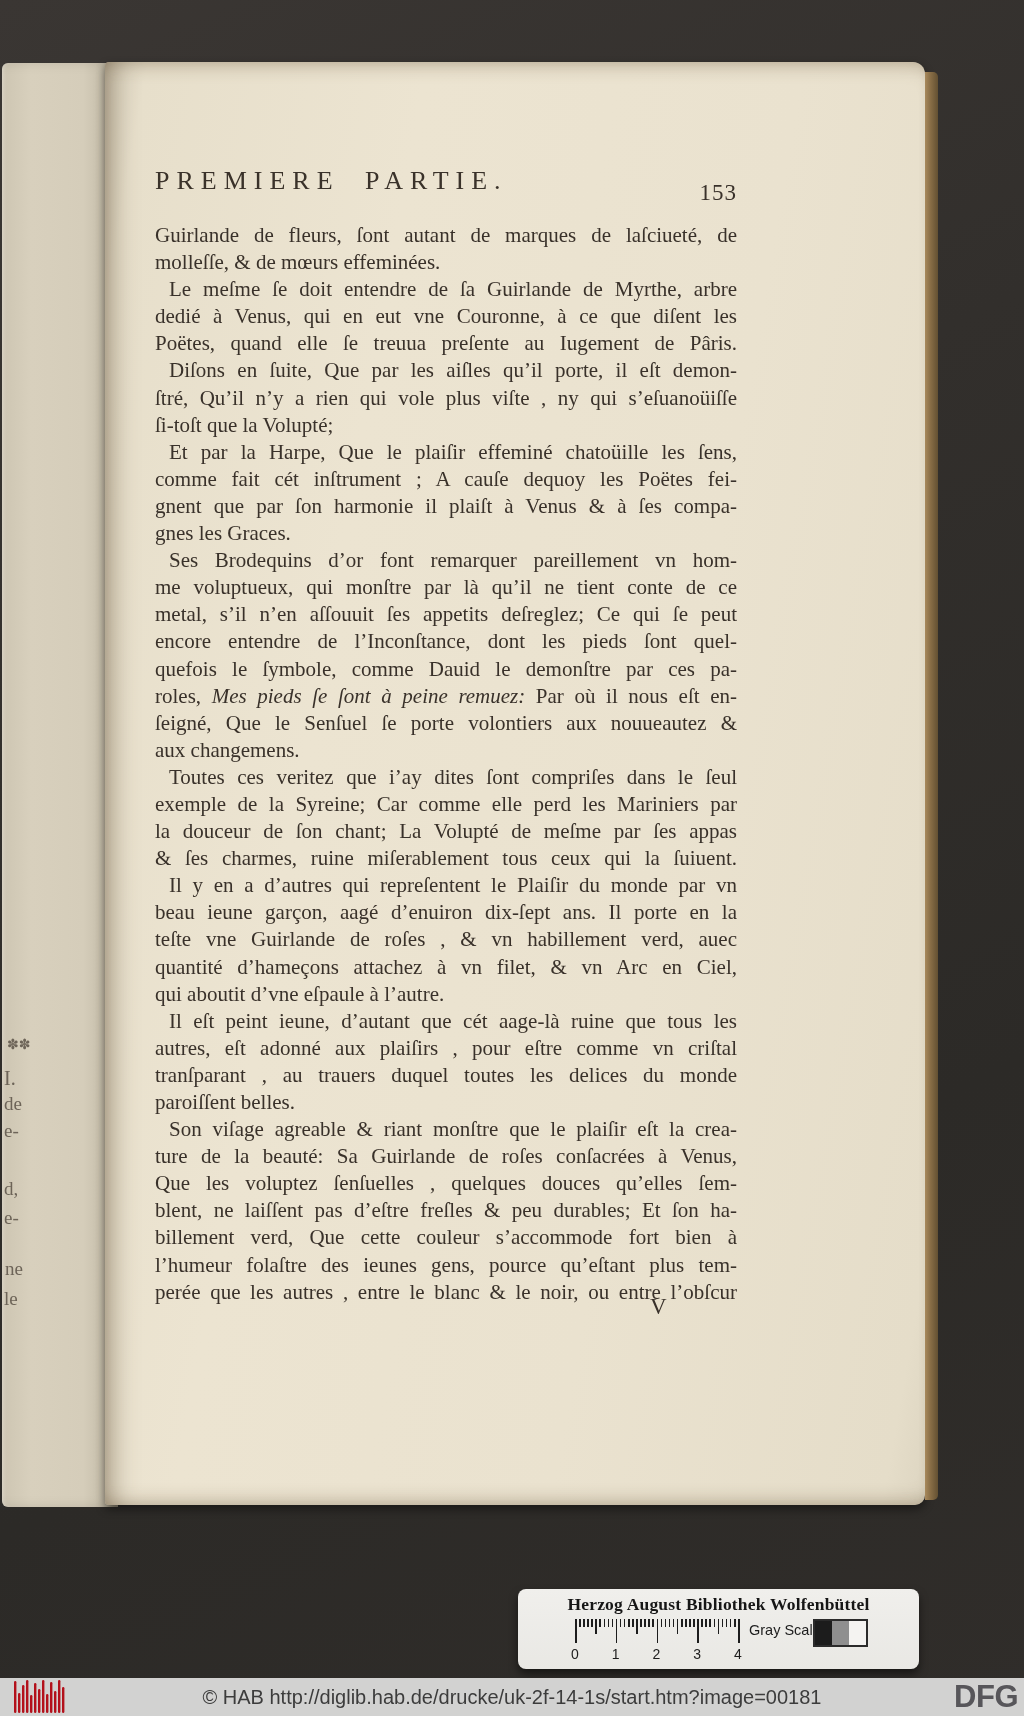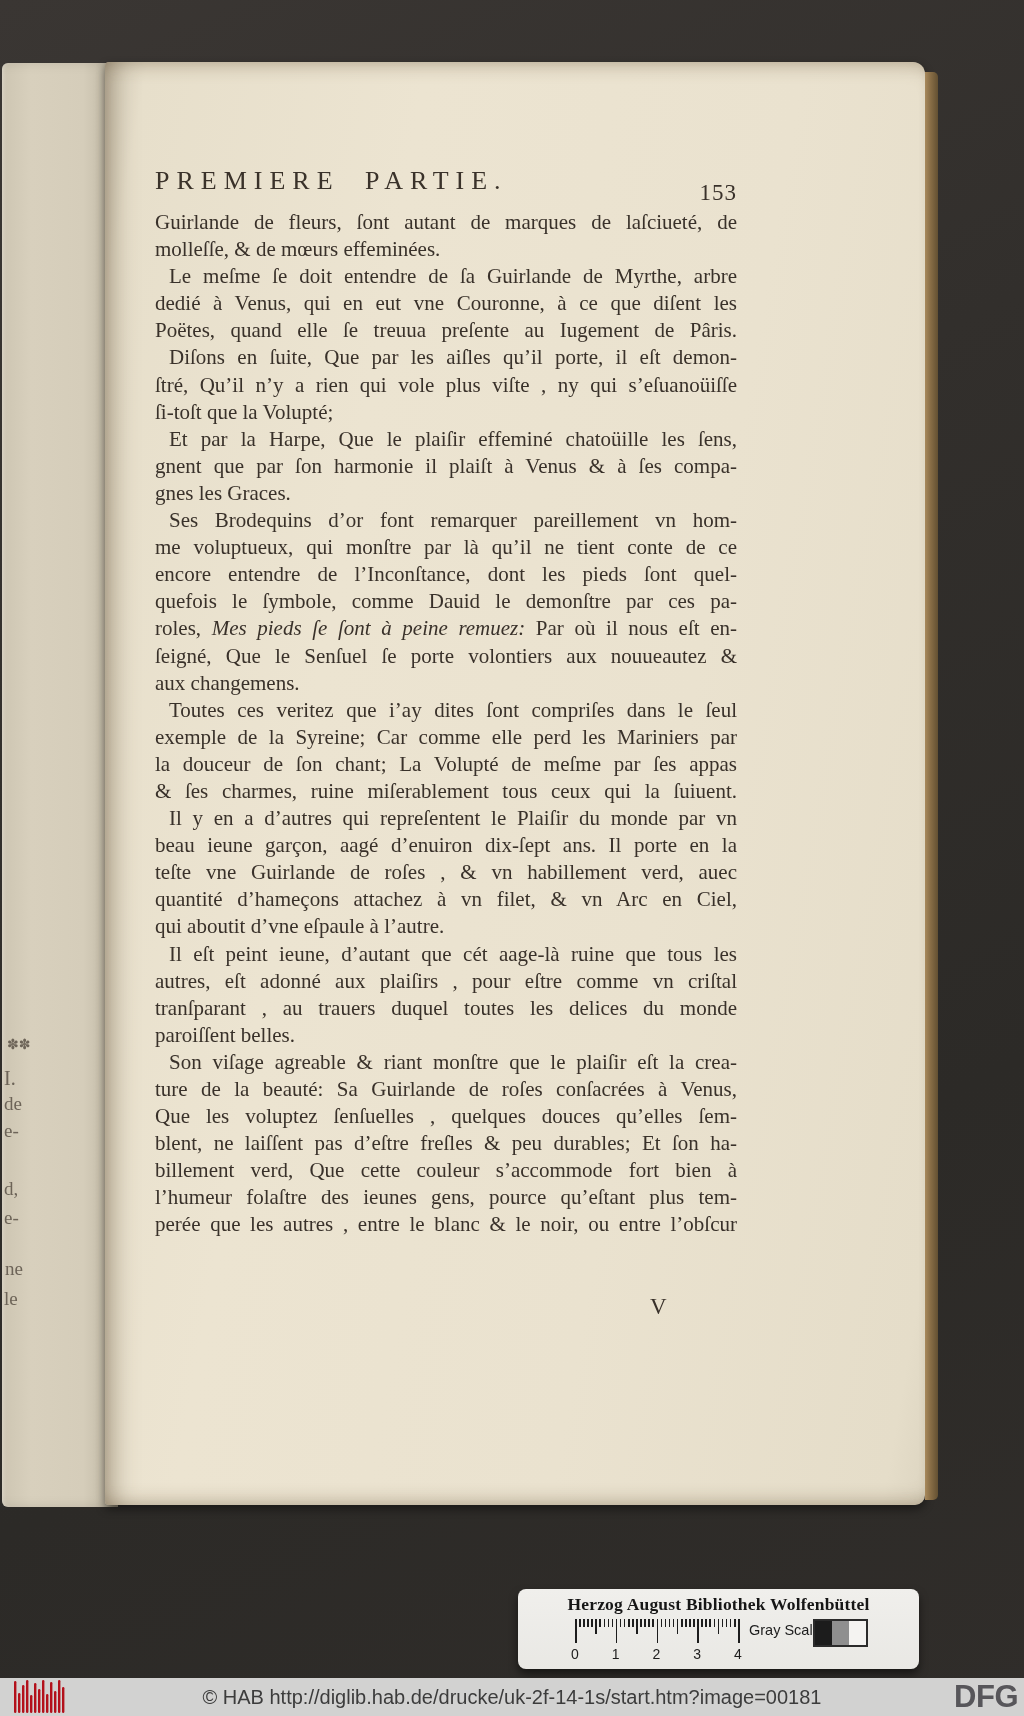--- a/index.html
+++ b/index.html
@@ -32,21 +32,21 @@
     border-radius:0 5px 5px 0;
   }
   
   .textblock{position:absolute;left:50px;top:104px;width:582px;color:#39312a;}
   .pageheader{position:relative;height:36px;}
   .ptitle{
     text-align:left;font-size:26px;letter-spacing:7px;word-spacing:12px;
     padding-right:40px;color:#3a322a;
   }
   .pagenum{position:absolute;right:0;top:14px;font-size:23px;letter-spacing:1px;text-align:center;}
-  .bodylines{margin-top:7px;font-size:21px;line-height:27.1px;}
+  .bodylines{margin-top:20px;font-size:21px;line-height:27.1px;}
   .line{white-space:nowrap;}
   .line.j{white-space:normal;text-align:justify;text-align-last:justify;text-justify:inter-word;}
   .line.i{padding-left:14px;}
   .line .it{font-style:italic;}
   .catchword{position:absolute;left:545px;top:1232px;font-size:23px;color:#39312a;}
   
   .card{
     position:absolute;left:518px;top:1589px;width:401px;height:80px;
     background:linear-gradient(180deg,#f0efec 0%,#e9e8e4 100%);
     border-radius:8px;box-shadow:0 5px 9px rgba(0,0,0,.5);
@@ -110,24 +110,26 @@
       <div class="bodylines" id="lines">
           <div class="line j">Guirlande de fleurs, ſont autant de marques de laſciueté, de</div>
           <div class="line">molleſſe, &amp; de mœurs effeminées.</div>
           <div class="line j i">Le meſme ſe doit entendre de ſa Guirlande de Myrthe, arbre</div>
           <div class="line j">dedié à Venus, qui en eut vne Couronne, à ce que diſent les</div>
           <div class="line j">Poëtes, quand elle ſe treuua preſente au Iugement de Pâris.</div>
           <div class="line j i">Diſons en ſuite, Que par les aiſles qu’il porte, il eſt demon-</div>
           <div class="line j">ſtré, Qu’il n’y a rien qui vole plus viſte , ny qui s’eſuanoüiſſe</div>
           <div class="line">ſi-toſt que la Volupté;</div>
           <div class="line j i">Et par la Harpe, Que le plaiſir effeminé chatoüille les ſens,</div>
+          <div class="line j">comme fait cét inſtrument ; A cauſe dequoy les Poëtes fei-</div>
           <div class="line j">gnent que par ſon harmonie il plaiſt à Venus &amp; à ſes compa-</div>
           <div class="line">gnes les Graces.</div>
           <div class="line j i">Ses Brodequins d’or font remarquer pareillement vn hom-</div>
           <div class="line j">me voluptueux, qui monſtre par là qu’il ne tient conte de ce</div>
+          <div class="line j">metal, s’il n’en aſſouuit ſes appetits deſreglez; Ce qui ſe peut</div>
           <div class="line j">encore entendre de l’Inconſtance, dont les pieds ſont quel-</div>
           <div class="line j">quefois le ſymbole, comme Dauid le demonſtre par ces pa-</div>
           <div class="line j"><span>roles, </span><span class="it">Mes pieds ſe ſont à peine remuez:</span><span> Par où il nous eſt en-</span></div>
           <div class="line j">ſeigné, Que le Senſuel ſe porte volontiers aux nouueautez &amp;</div>
           <div class="line">aux changemens.</div>
           <div class="line j i">Toutes ces veritez que i’ay dites ſont compriſes dans le ſeul</div>
           <div class="line j">exemple de la Syreine; Car comme elle perd les Mariniers par</div>
           <div class="line j">la douceur de ſon chant; La Volupté de meſme par ſes appas</div>
           <div class="line j">&amp; ſes charmes, ruine miſerablement tous ceux qui la ſuiuent.</div>
           <div class="line j i">Il y en a d’autres qui repreſentent le Plaiſir du monde par vn</div>

